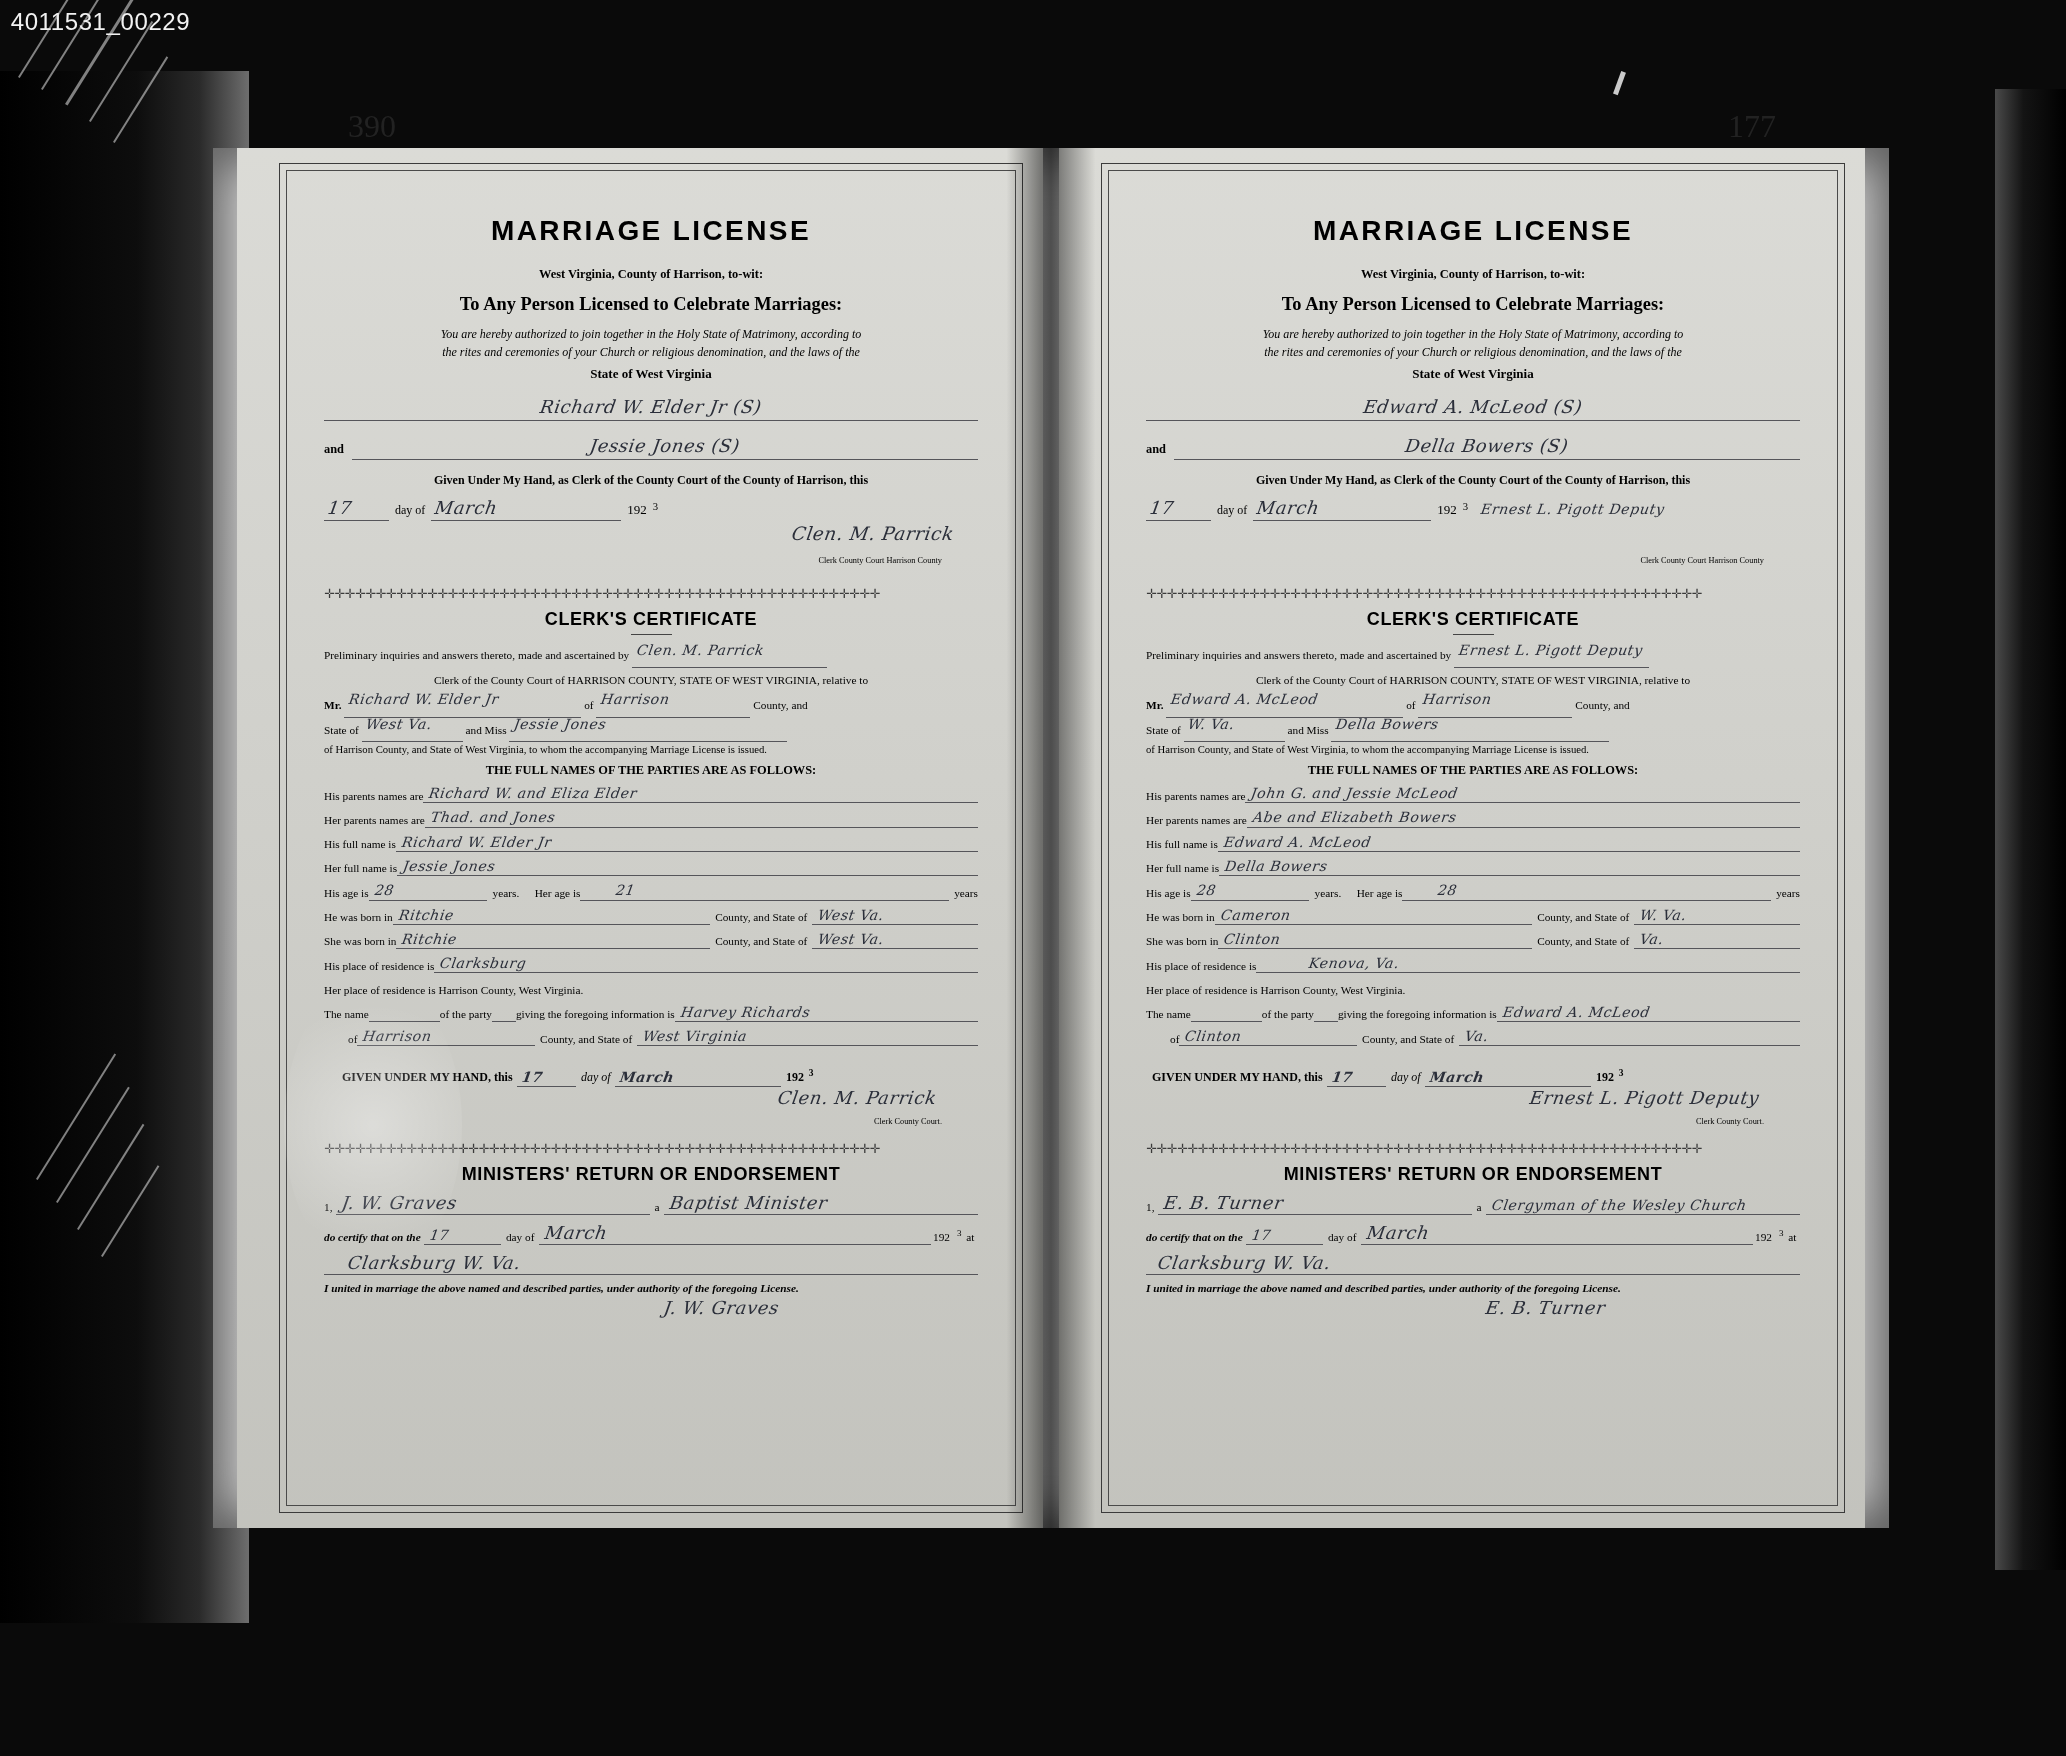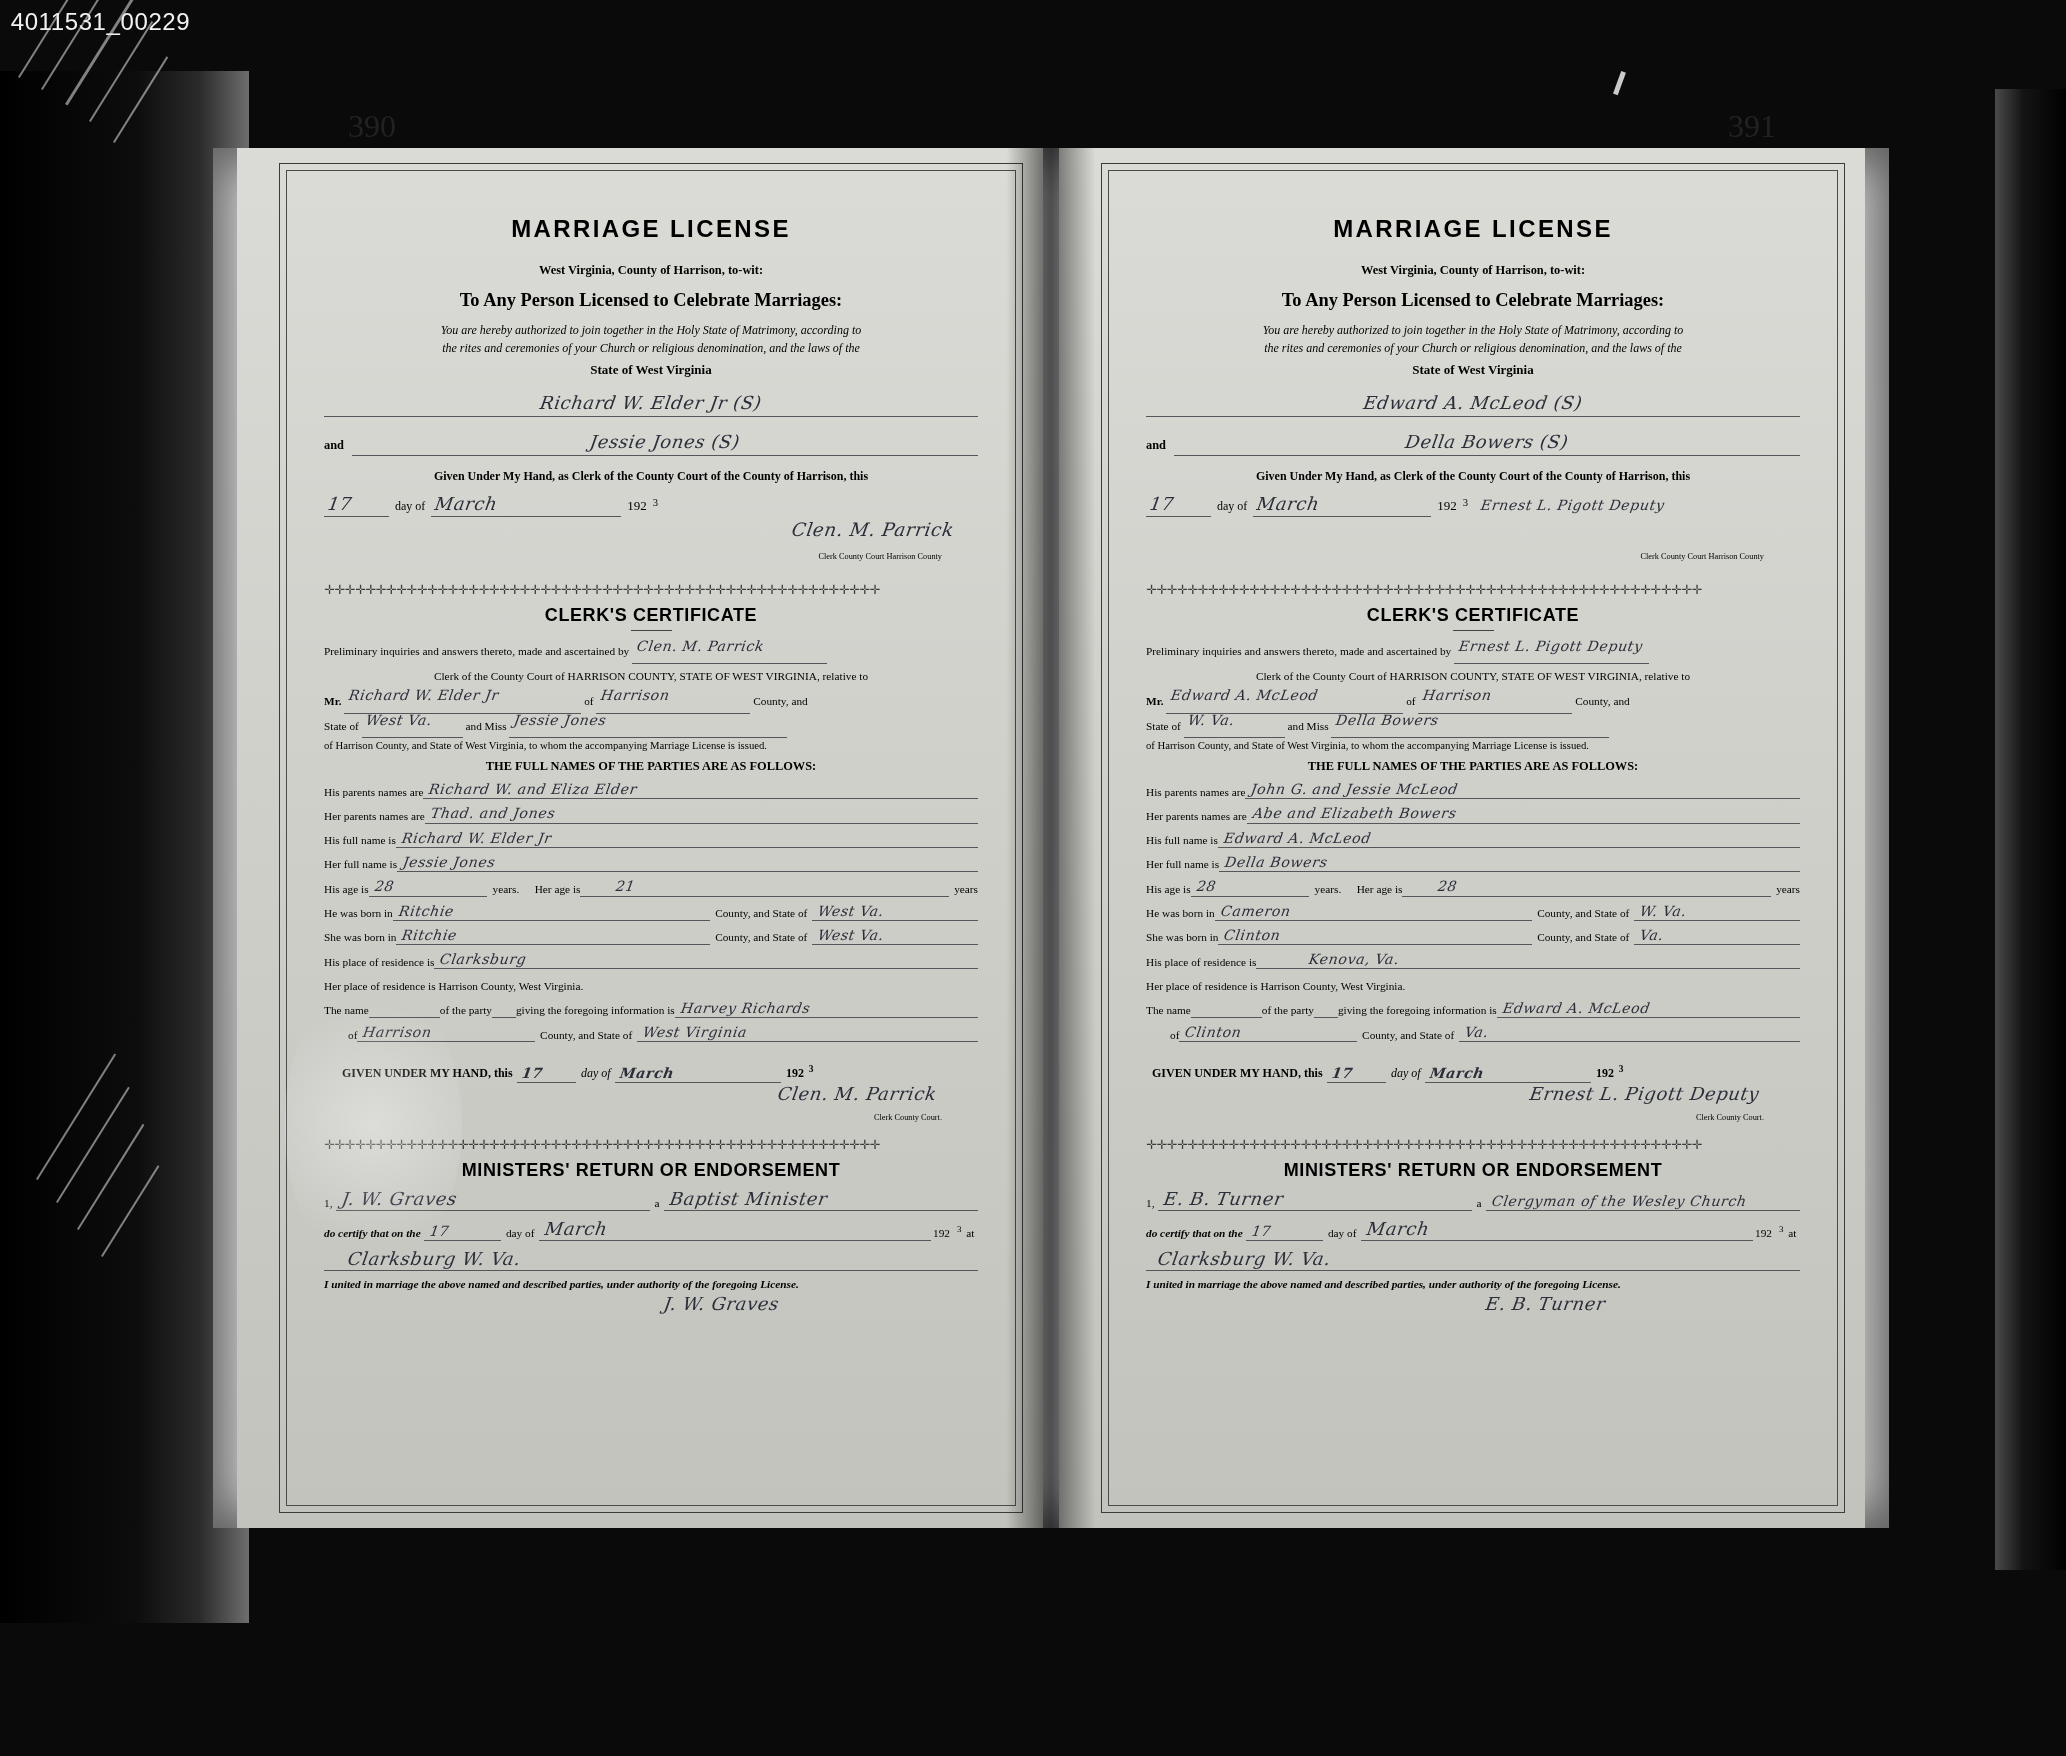--- a/index.html
+++ b/index.html
@@ -83,21 +83,21 @@
   .sheet {
     position:absolute; inset:33px 44px;
     font-size:0;
   }
 
   
   .title {
     text-align:center;
     font-family:"Liberation Sans", sans-serif;
     font-weight:bold;
-    font-size:24px;
+    font-size:28px;
     letter-spacing:2.4px;
     margin-top:18px;
   }
   .subtitle {
     text-align:center;
     font-size:12.4px;
     font-weight:bold;
     margin-top:20px;
     font-family:"Liberation Serif", serif;
   }
@@ -541,21 +541,21 @@
 
         </div>
       </div>
     </div>
 
     <div class="page right">
       <div class="frame-outer">
         <div class="frame-inner"></div>
         <div class="sheet">
 
-          <div class="folio">391</div>
+          <div class="folio">177</div>
 
           <div class="title">MARRIAGE LICENSE</div>
           <div class="subtitle">West Virginia, County of Harrison, to-wit:</div>
           <div class="to-any">To Any Person Licensed to Celebrate Marriages:</div>
           <div class="body-line">You are hereby authorized to join together in the Holy State of Matrimony, according to</div>
           <div class="body-line" style="margin-top:0">the rites and ceremonies of your Church or religious denomination, and the laws of the</div>
           <div class="state-line">State of West Virginia</div>
 
           <div class="name-row">
             <div class="rule center">

